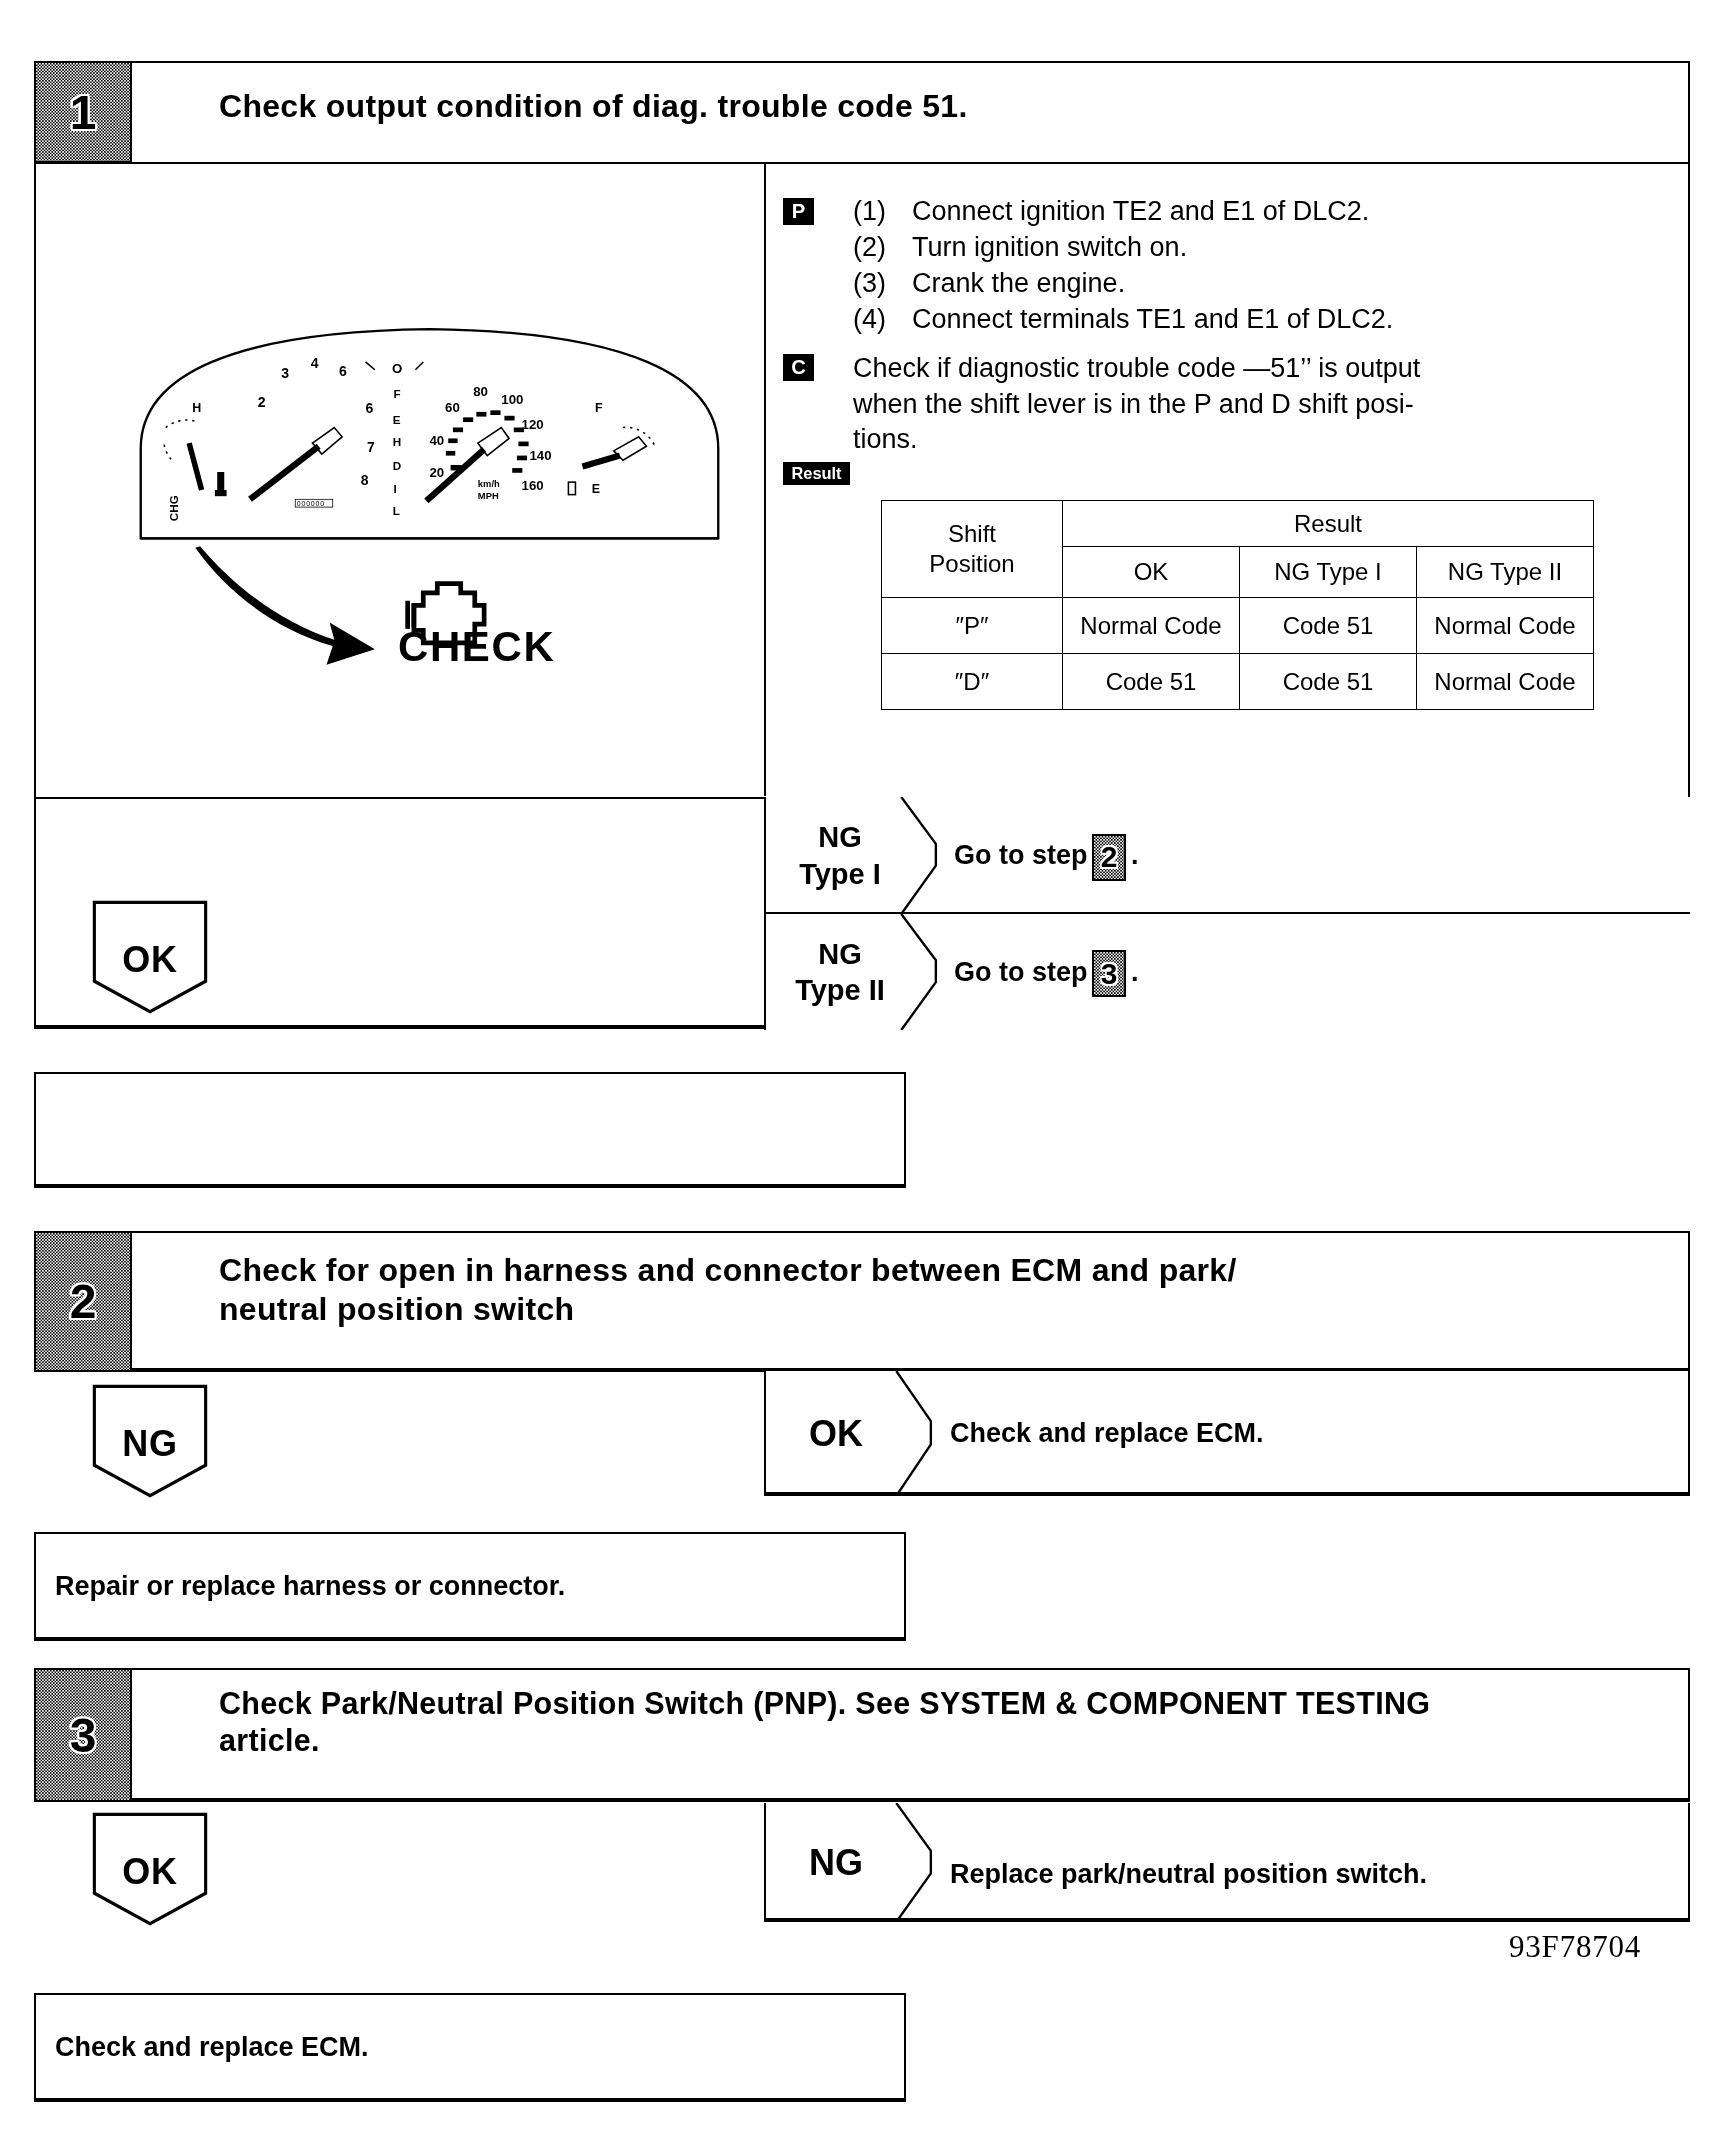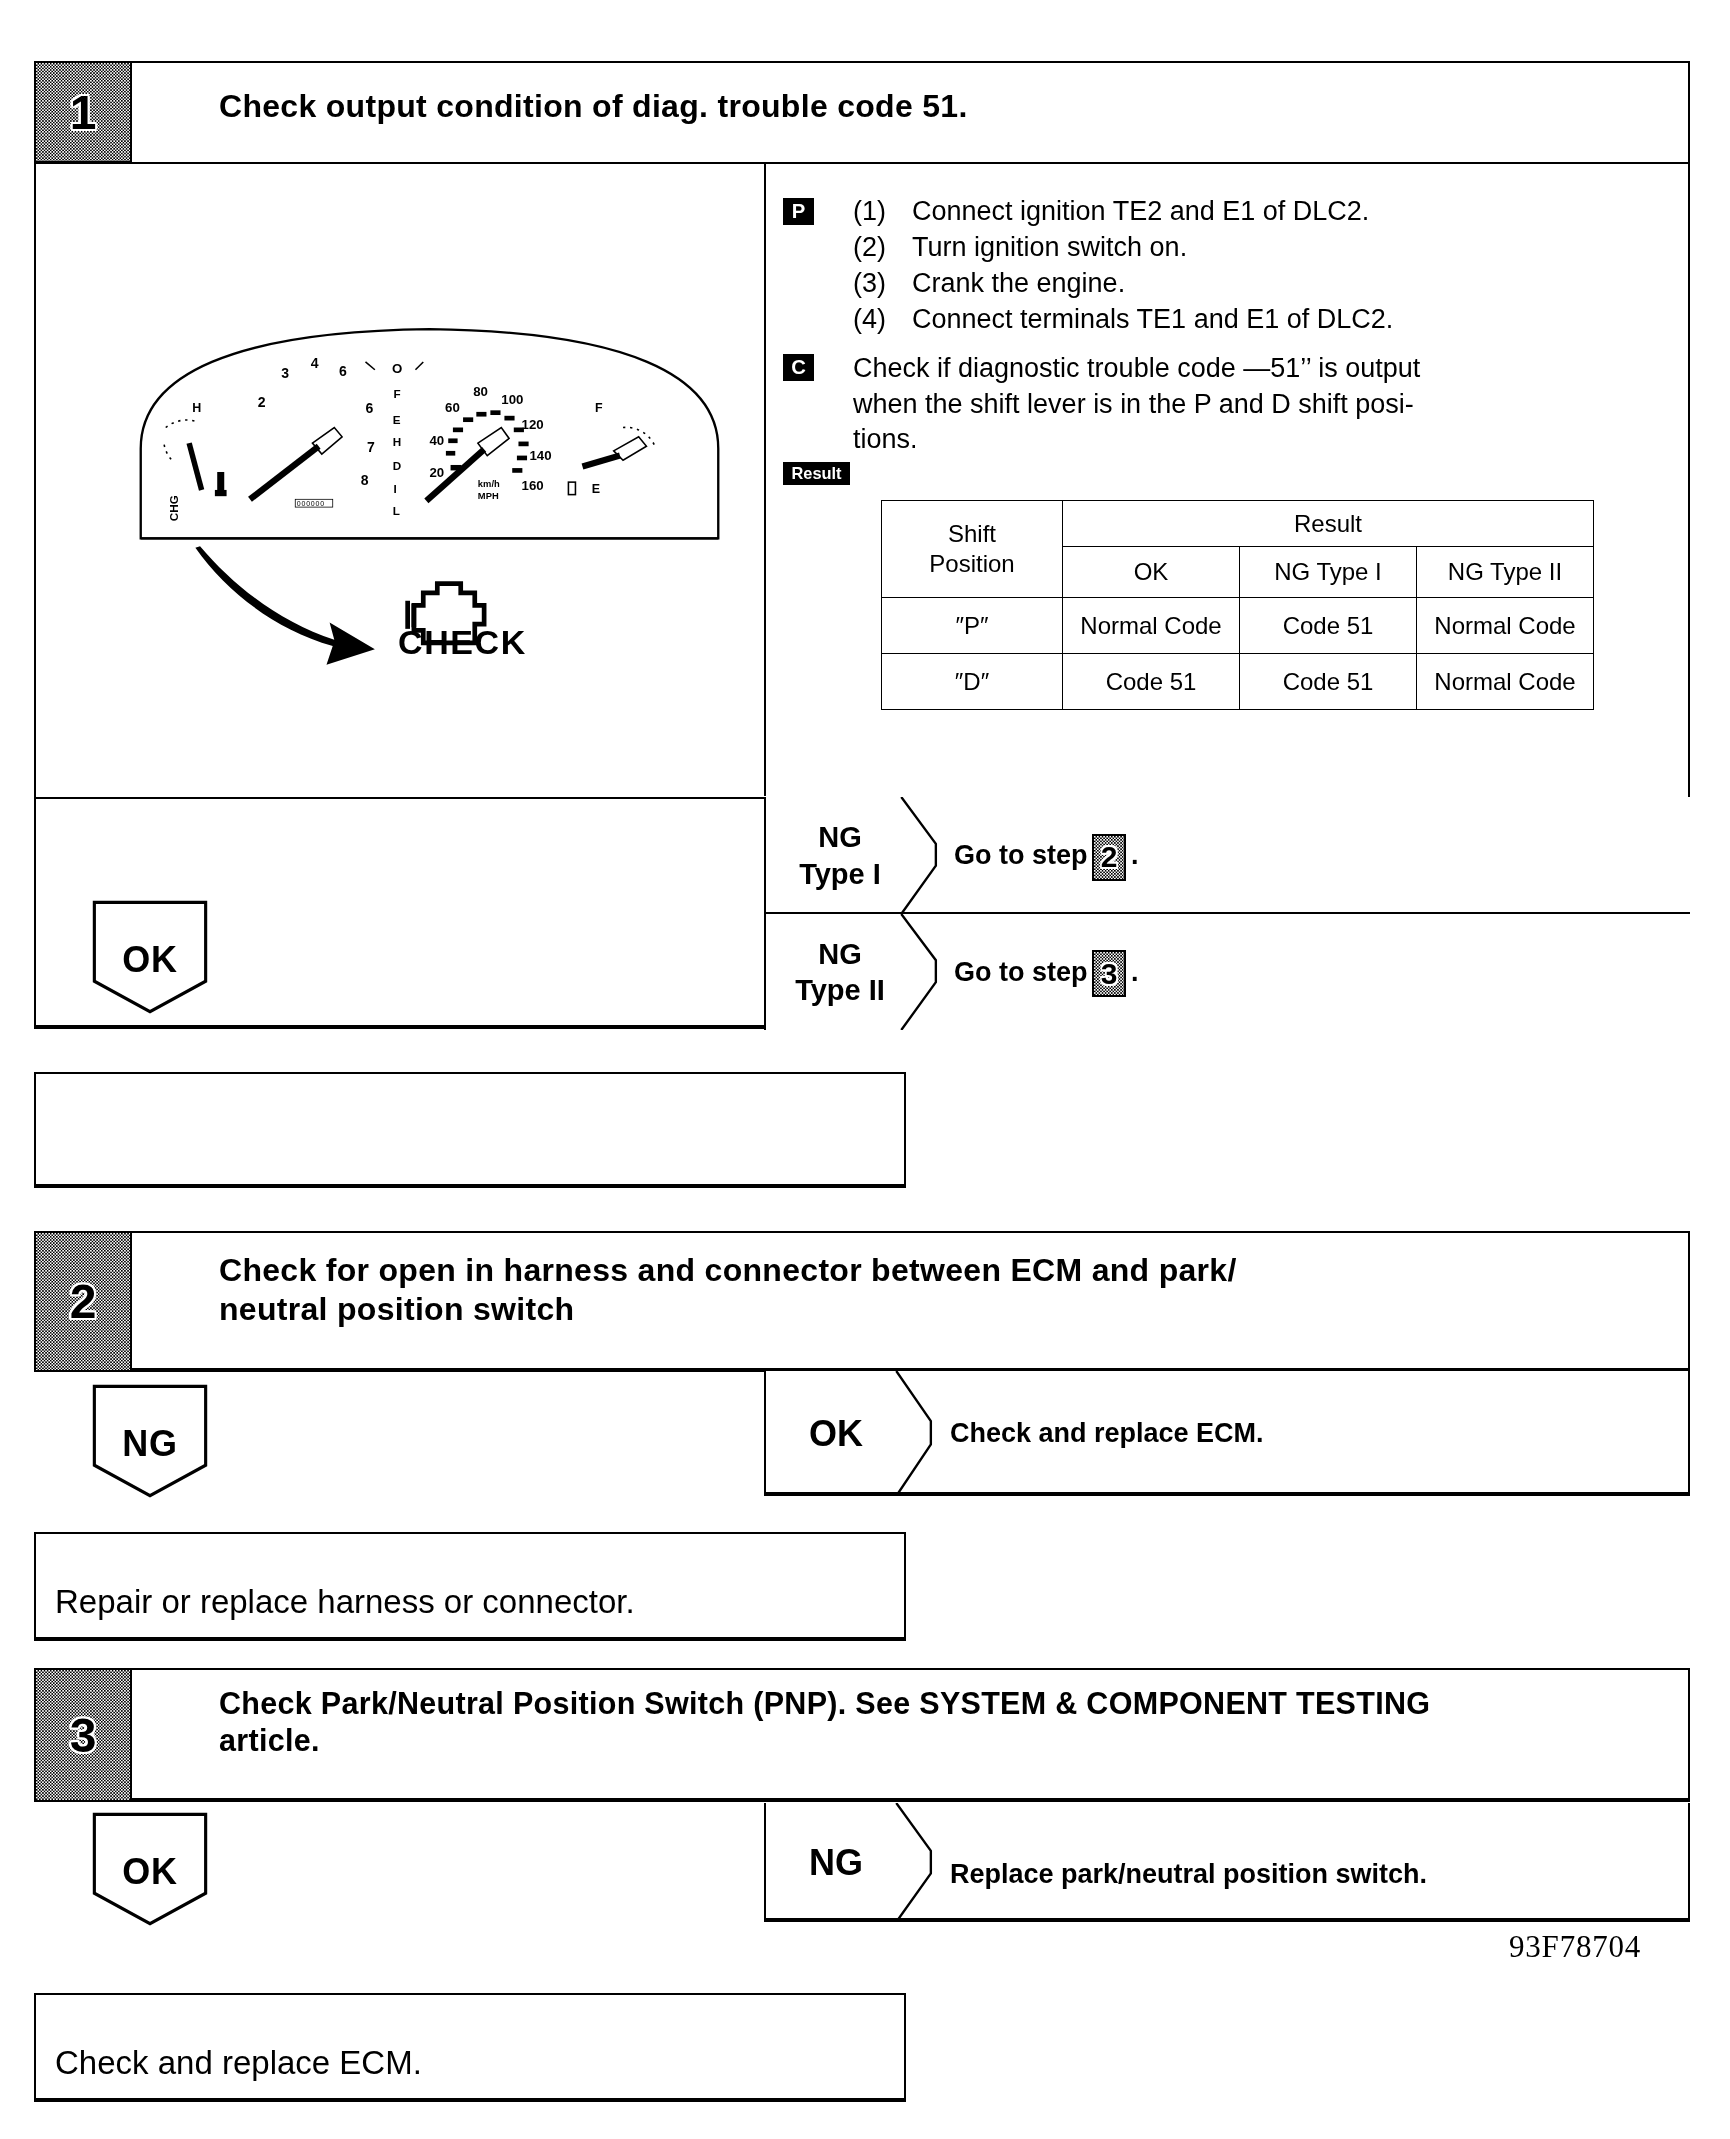--- a/index.html
+++ b/index.html
@@ -194,39 +194,38 @@
 
   
   .note-text {
     position: absolute;
     font-size: 26px;
     font-weight: bold;
     line-height: 1.42;
   }
   .res-text {
     position: absolute;
-    font-size: 33px;
-    font-weight: normal;
+    font-size: 27px;
+    font-weight: bold;
     white-space: nowrap;
-    margin-top: 12px;
   }
 
   
   .docid {
     position: absolute;
     font-family: Liberation Serif, serif;
     font-size: 31px;
     letter-spacing: 0.8px;
   }
 
   
   .cluster { position: absolute; }
   .check-label {
     position: absolute;
-    font-size: 34px;
+    font-size: 42px;
     font-weight: bold;
     letter-spacing: 1.6px;
   }
 </style>
 </head>
 <body>
 
 <div class="page">
 
   <div class="box" style="left:34px; top:61px; width:1656px; height:968px; border-bottom-width:4.7px;"></div>

